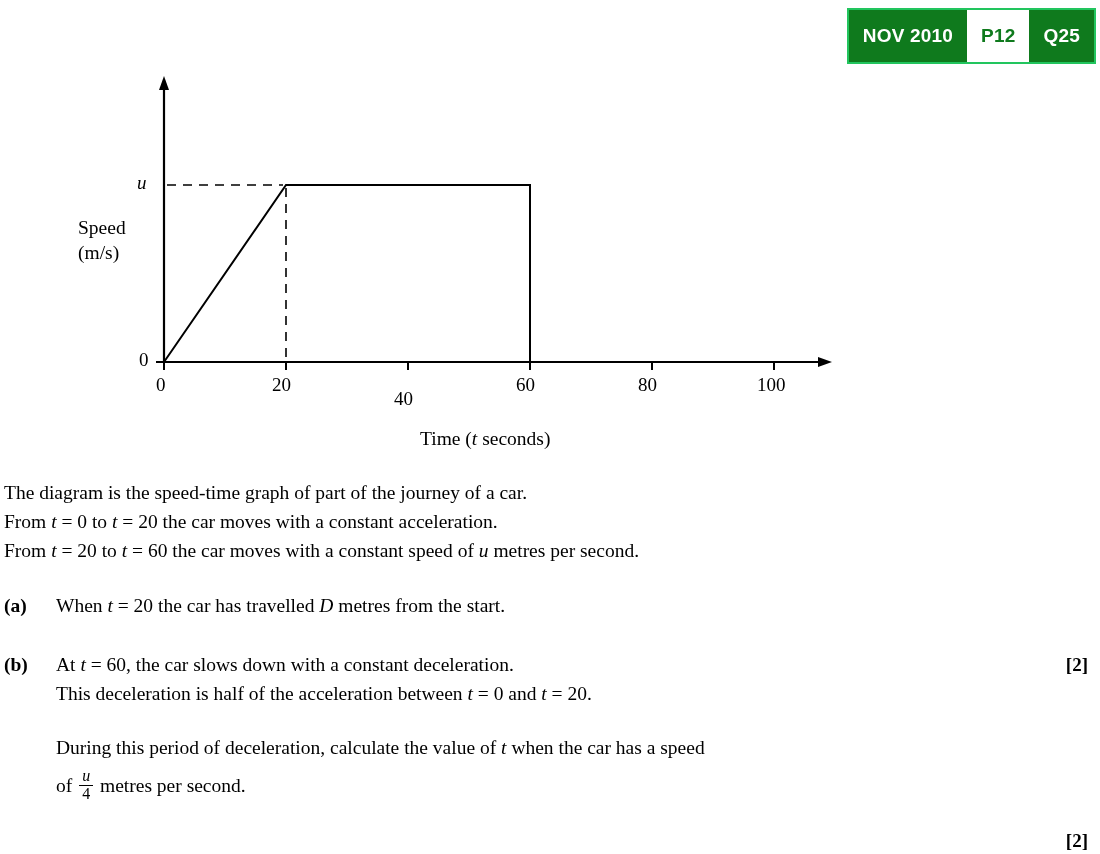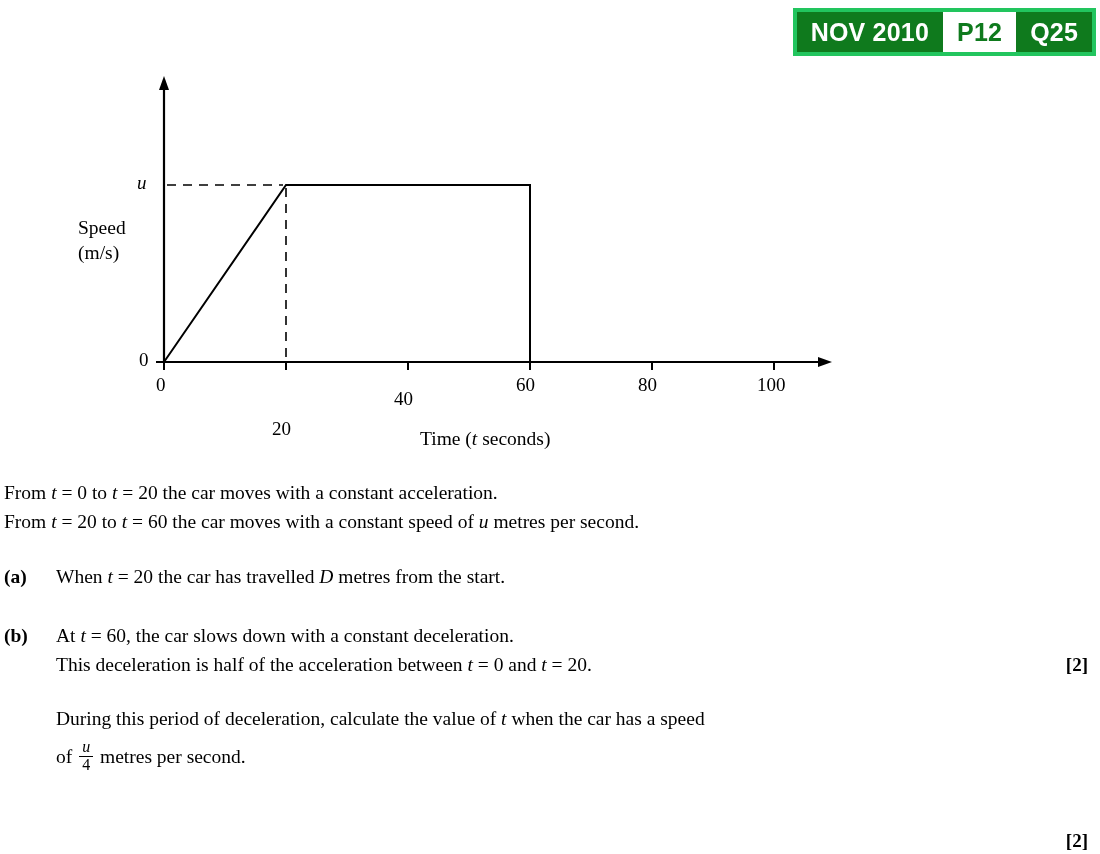--- a/index.html
+++ b/index.html
@@ -15,25 +15,25 @@
   }
 
   
   .badge {
     position: absolute;
     top: 8px;
     right: 4px;
     display: flex;
     align-items: stretch;
     background: #0f7a1d;
-    border: 4px solid #22c55e;
-    height: 48px;
+    border: 2px solid #22c55e;
+    height: 56px;
     font-family: "Liberation Sans", sans-serif;
     font-weight: bold;
-    font-size: 25px;
+    font-size: 19px;
     overflow: hidden;
   }
   .badge-cell {
     display: flex;
     align-items: center;
     justify-content: center;
     padding: 0 14px;
     color: #ffffff;
     letter-spacing: 0.2px;
   }
@@ -140,34 +140,35 @@
 
   <div style="position:absolute; left:137px; top:112px; font-size:19px; font-style:italic;">u</div>
   <div style="position:absolute; left:139px; top:289px; font-size:19px;">0</div>
 
   <div style="position:absolute; left:78px; top:155px; font-size:19.5px; line-height:25px;">
     <div>Speed</div>
     <div>(m/s)</div>
   </div>
 
   <div style="position:absolute; left:156px; top:314px; font-size:19px;">0</div>
-  <div style="position:absolute; left:272px; top:314px; font-size:19px;margin-top:44px;">20</div>
+  <div style="position:absolute; left:272px; top:314px; font-size:19px;">20</div>
   <div style="position:absolute; left:394px; top:328px; font-size:19px;text-align:right;">40</div>
   <div style="position:absolute; left:516px; top:314px; font-size:19px;">60</div>
   <div style="position:absolute; left:638px; top:314px; font-size:19px;">80</div>
   <div style="position:absolute; left:757px; top:314px; font-size:19px;">100</div>
 
   <div style="position:absolute; left:420px; top:368px; font-size:19.5px; white-space:nowrap;">
     <span>Time (</span><i>t</i><span> seconds)</span>
   </div>
 </div>
 
 <div class="body-text">
 
   <div class="para-block">
+    <div class="para-line">The diagram is the speed-time graph of part of the journey of a car.</div>
     <div class="para-line">
       <span>From </span><i>t</i><span> = 0 to </span><i>t</i><span> = 20 the car moves with a constant acceleration.</span>
     </div>
     <div class="para-line">
       <span>From </span><i>t</i><span> = 20 to </span><i>t</i><span> = 60 the car moves with a constant speed of </span><i>u</i><span> metres per second.</span>
     </div>
   </div>
 
   <div class="q-item" style="margin-top:26px;">
     <span class="q-label">(a)</span>

